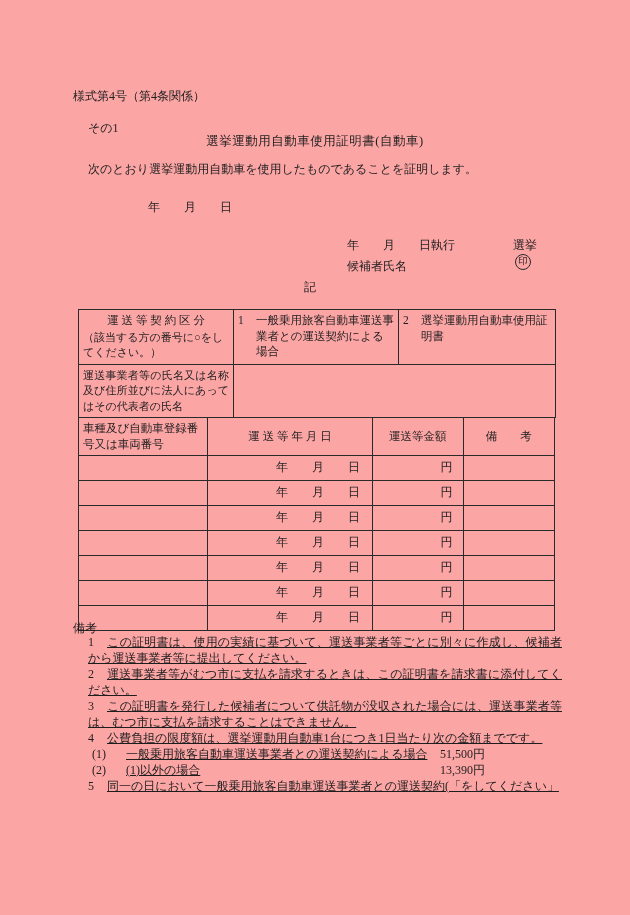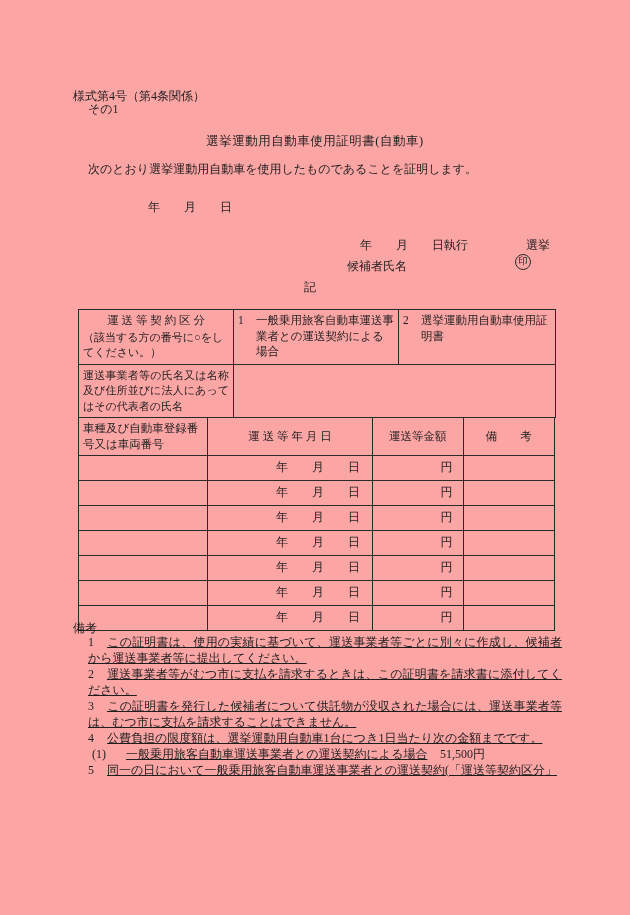--- a/index.html
+++ b/index.html
@@ -9,25 +9,25 @@
     width: 630px;
     height: 915px;
     background: #fca5a5;
     color: #1e1e1e;
     font-family: "Liberation Serif", "DejaVu Serif", serif;
     font-size: 12px;
     overflow: hidden;
   }
   .abs { position: absolute; }
   .form-number { left: 73px; top: 88px; }
-  .sub-number  { left: 88px; top: 101px; }
+  .sub-number  { left: 88px; top: 120px; }
   .doc-title   { left: 0; top: 133px; width: 630px; text-align: center; font-size: 12.5px; letter-spacing: 0.5px; }
   .declaration { left: 88px; top: 161px; }
   .date-line   { left: 148px; top: 199px; }
-  .exec-line   { left: 360px; top: 237px; width: 230px; }
+  .exec-line   { left: 347px; top: 237px; width: 230px; }
   .exec-line .election-word { position: absolute; left: 166px; top: 0; }
   .candidate-line { left: 347px; top: 258px; }
   .seal {
     left: 515px; top: 254px;
     width: 16px; height: 16px;
     border: 1px solid #2a2a2a; border-radius: 50%;
     display: flex; align-items: center; justify-content: center;
     font-size: 9.5px; line-height: 1;
   }
   .ki { left: 304px; top: 279px; }
@@ -180,18 +180,22 @@
     <p class="note">
       <span class="nnum">3</span><span>この証明書を発行した候補者について供託物が没収された場合には、運送事業者等は、むつ市に支払を請求することはできません。</span>
     </p>
     <p class="note">
       <span class="nnum">4</span><span>公費負担の限度額は、選挙運動用自動車1台につき1日当たり次の金額までです。</span>
     </p>
     <p class="note sub">
       <span class="nnum">(1)</span><span>一般乗用旅客自動車運送事業者との運送契約による場合</span>
       <span class="amount">51,500円</span>
     </p>
-    <p class="note">
-      <span class="nnum">5</span><span>同一の日において一般乗用旅客自動車運送事業者との運送契約(「運送等契約区分」</span>
+    <p class="note sub">
+      <span class="nnum">(2)</span><span>(1)以外の場合</span>
+      <span class="amount">13,390円</span>
+    </p>
+    <p class="note">
+      <span class="nnum">5</span><span>同一の日において一般乗用旅客自動車運送事業者との運送契約(「をしてください」</span>
     </p>
   </div>
 
 </div>
 
 </body></html>

